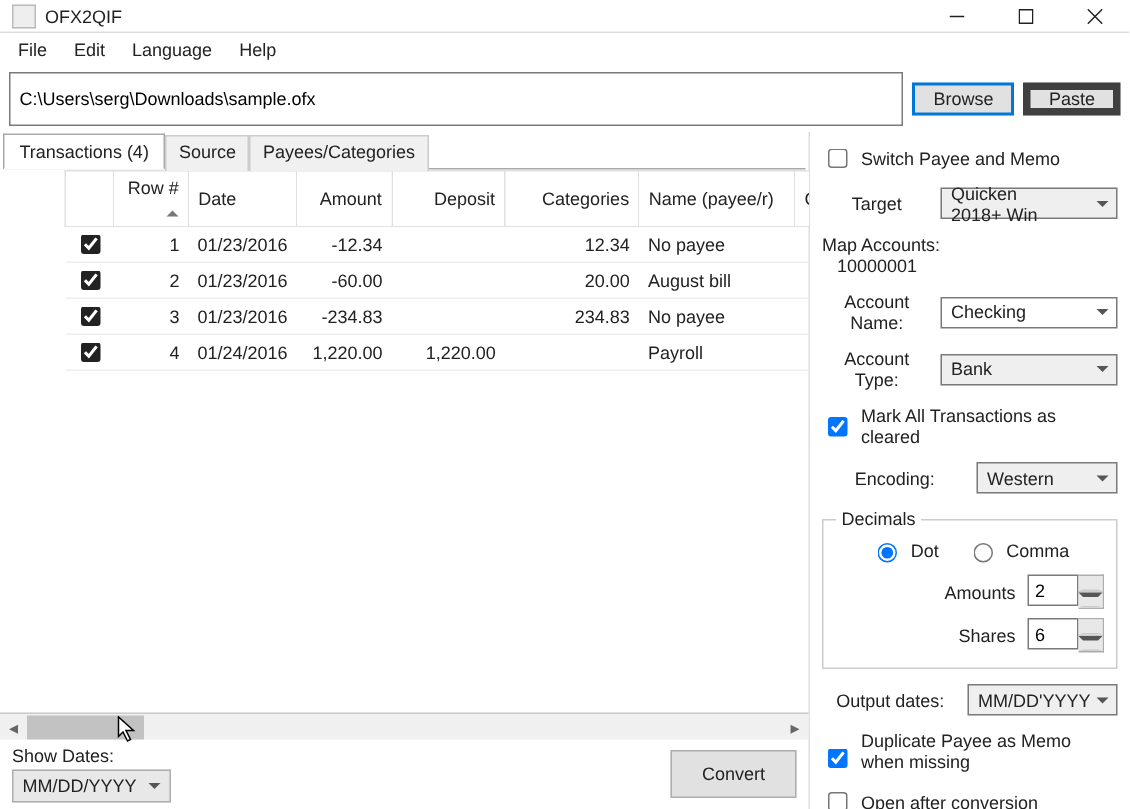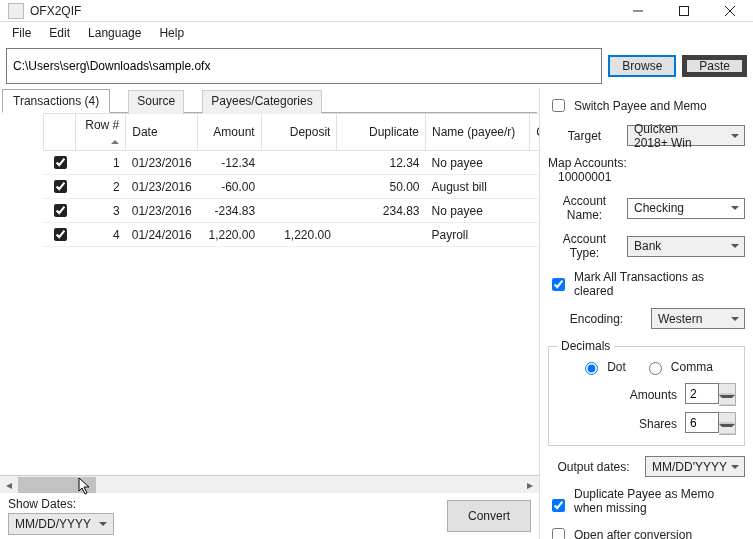--- a/index.html
+++ b/index.html
@@ -17,21 +17,21 @@
 .pathrow { display: flex; align-items: center; padding: 4px 6px; gap: 6px; }
 .pathrow input { flex: 1; height: 22px; padding: 17px 6px; border: 1px solid #7a7a7a; }
 .btn { height: 22px; min-width: 64px; background: #e1e1e1; border: 5px solid #404040; padding: 0 12px; display:flex; align-items:center; justify-content:center; }
 .btn.primary { border: 2px solid #0078d7; }
 
 .mainrow { display: flex; height: calc(539px - 30px - 22px - 30px); }
 .leftpane { flex: 1; border-right: 1px solid #ddd; display:flex; flex-direction:column; position:relative;}
 .rightpane { width: 213px; padding: 8px 8px 8px 8px; display:flex; flex-direction:column; gap:10px;}
 
 .tabs { display: flex; border-bottom: 1px solid #aaa; margin: 0 2px;}
-.tab { padding: 4px 10px; border: 1px solid #aaa; border-bottom: none; background: #fff; margin-right: 18px; position: relative; top: 1px;}
+.tab { padding: 4px 10px; border: 1px solid #aaa; border-bottom: none; background: #fff; margin-right: 0; position: relative; top: 1px;}
 .tab.active { background: #fff; border-bottom: 1px solid #fff; }
 .tab.inactive { background: #f0f0f0; border-color:#ccc; top:2px; padding:3px 8px;}
 
 .grid { overflow: auto; flex: 1; }
 table { border-collapse: collapse; width: 100%; margin-left: 43px; }
 th { background: #fff; border: 1px solid #e0e0e0; padding: 4px 6px; font-weight: normal; text-align: left; height: 24px; position:relative;}
 th.right, td.right { text-align: right; }
 td { border-bottom: 1px solid #eee; padding: 2px 6px; height: 20px; }
 td.cb { width: 26px; text-align:center;}
 td.cb input { accent-color: #222; }
@@ -114,21 +114,21 @@
     </div>
     <div class="grid">
       <table>
         <thead>
             <tr>
           <th style="width:26px"></th>
           <th class="right" style="width:52px"><span>Row #</span><span class="sort"></span></th>
           <th style="width:70px">Date</th>
           <th class="right" style="width:64px">Amount</th>
           <th class="right" style="width:78px">Deposit</th>
-          <th class="right" style="width:92px">Duplicate</th>
+          <th class="right" style="width:92px">Categories</th>
           <th style="width:110px">Name (payee/r)</th>
           <th>Catego</th>
         </tr>
           </thead>
         <tbody id="tbody">
             <tr>
               <td class="cb"><input type="checkbox" checked="" style=""></td>
   <td class="right">1</td>
   <td>01/23/2016</td>
   <td class="right">-12.34</td>
@@ -136,21 +136,21 @@
   <td class="right">12.34</td>
   <td>No payee</td>
   <td></td>
             </tr>
             <tr>
               <td class="cb"><input type="checkbox" checked="" style=""></td>
   <td class="right">2</td>
   <td>01/23/2016</td>
   <td class="right">-60.00</td>
   <td class="right"></td>
-  <td class="right">50.00</td>
+  <td class="right">20.00</td>
   <td>August bill</td>
   <td></td>
             </tr>
             <tr>
               <td class="cb"><input type="checkbox" checked="" style=""></td>
   <td class="right">3</td>
   <td>01/23/2016</td>
   <td class="right">-234.83</td>
   <td class="right"></td>
   <td class="right">234.83</td>

